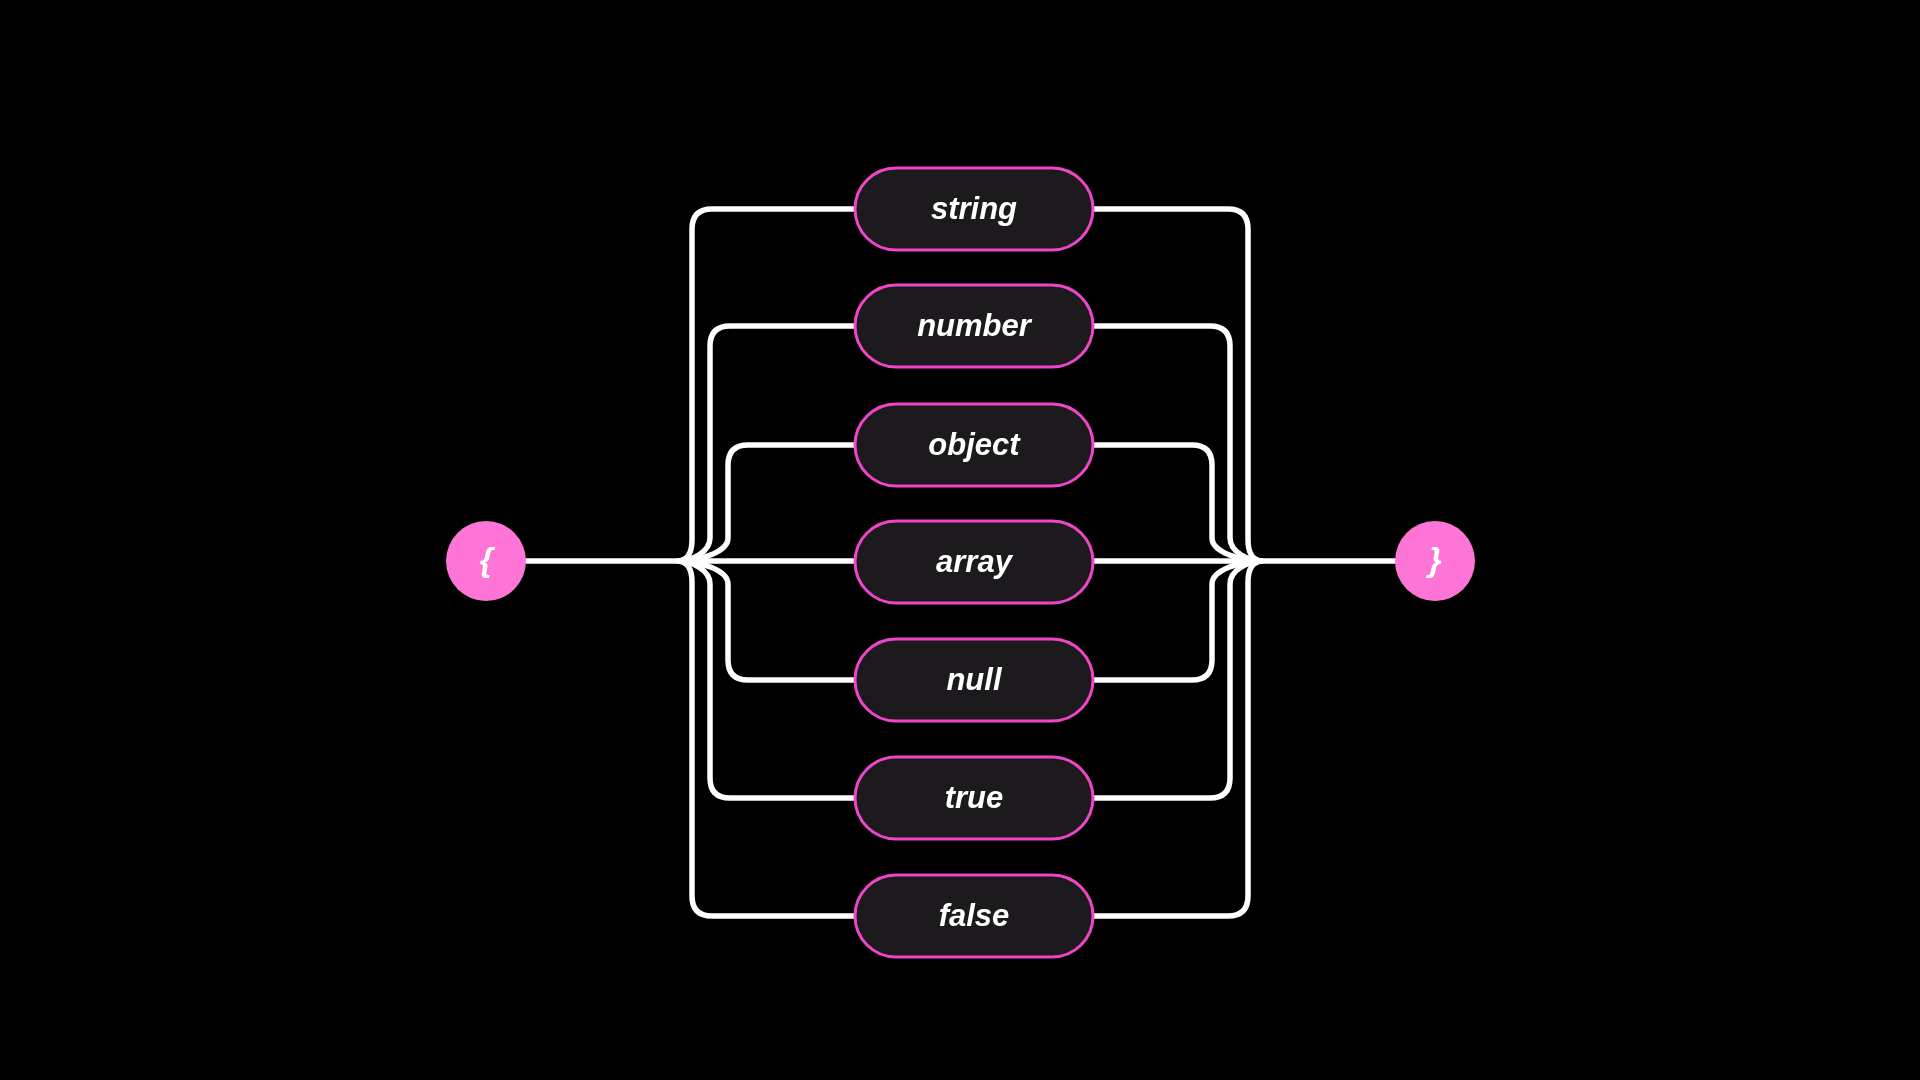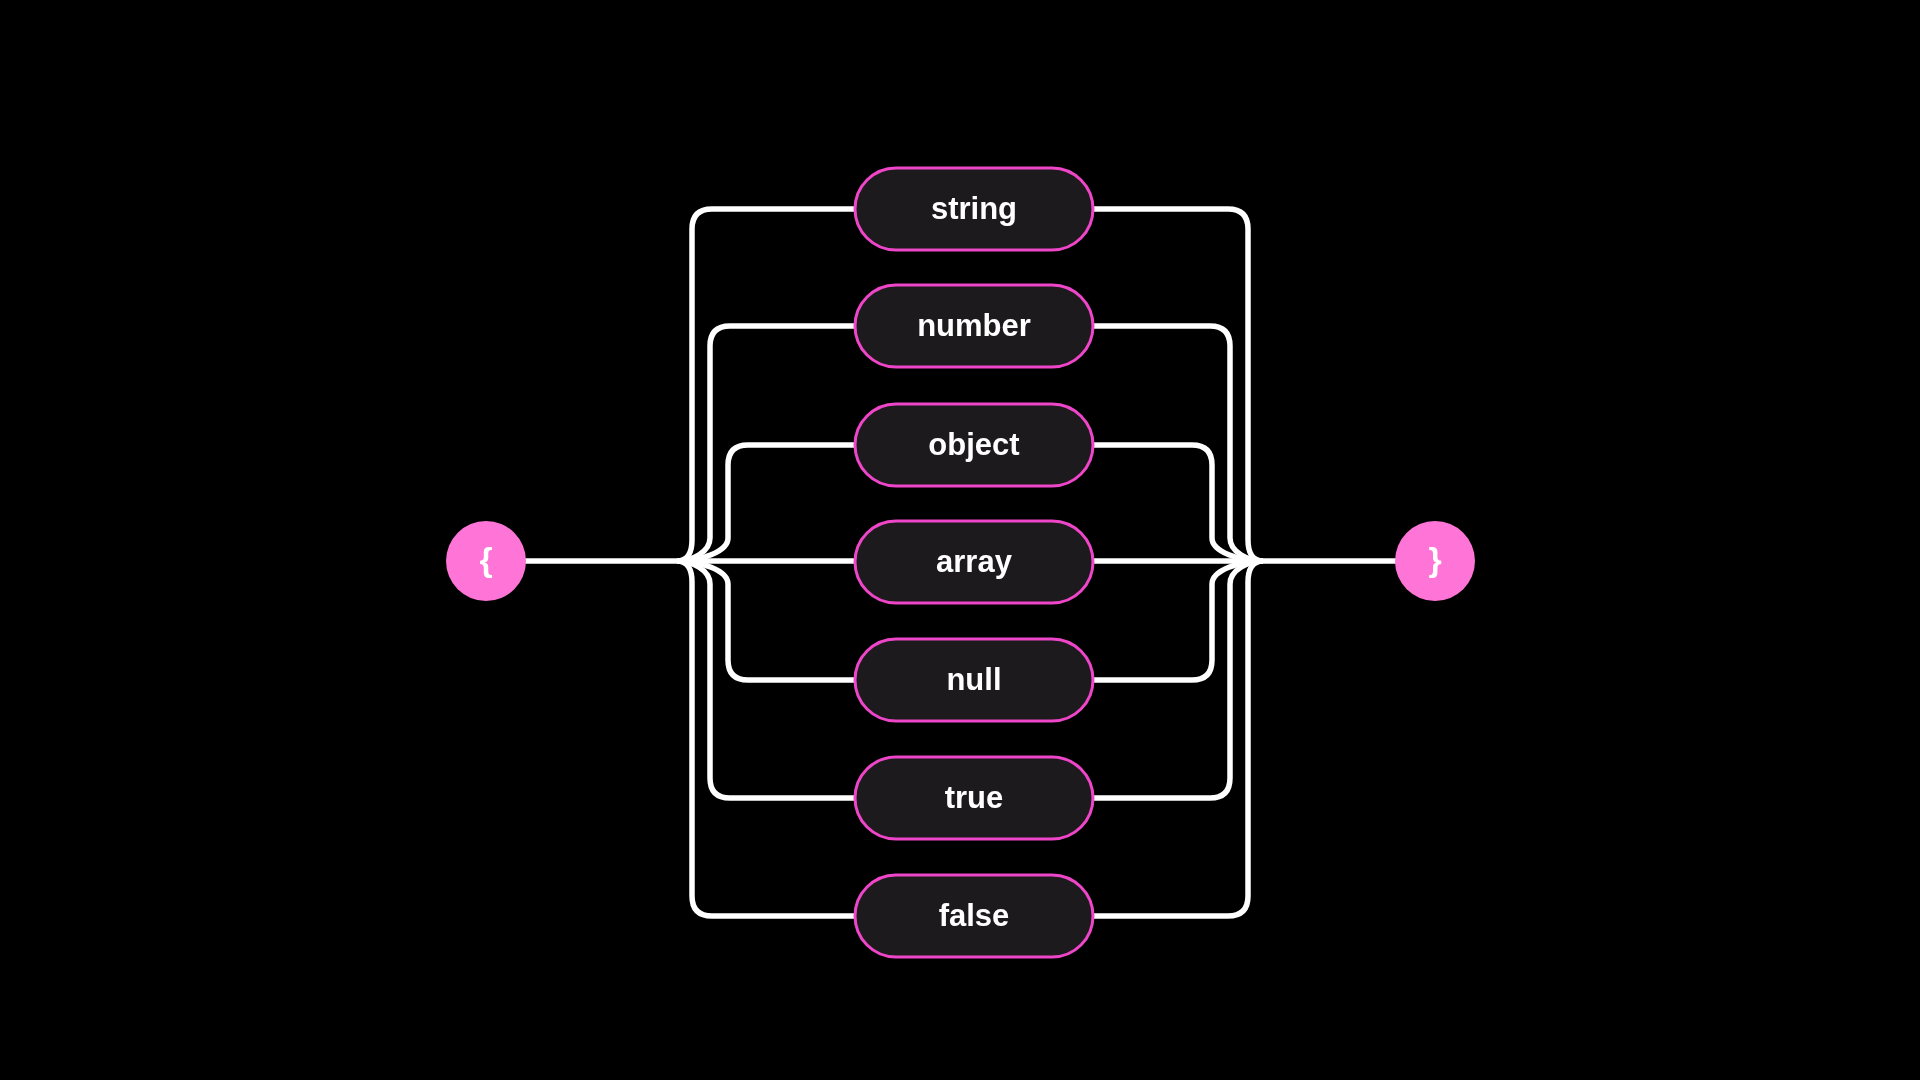--- a/index.html
+++ b/index.html
@@ -10,20 +10,21 @@
     width: 1920px;
     height: 1080px;
     overflow: hidden;
     font-family: "Liberation Sans", sans-serif;
   }
   #diagram-root {
     position: relative;
     width: 1920px;
     height: 1080px;
     background: #000000;
+    font-style: italic;
   }
   #railroad-svg {
     position: absolute;
     left: 0;
     top: 0;
     width: 1920px;
     height: 1080px;
     display: block;
   }
   .rail {

